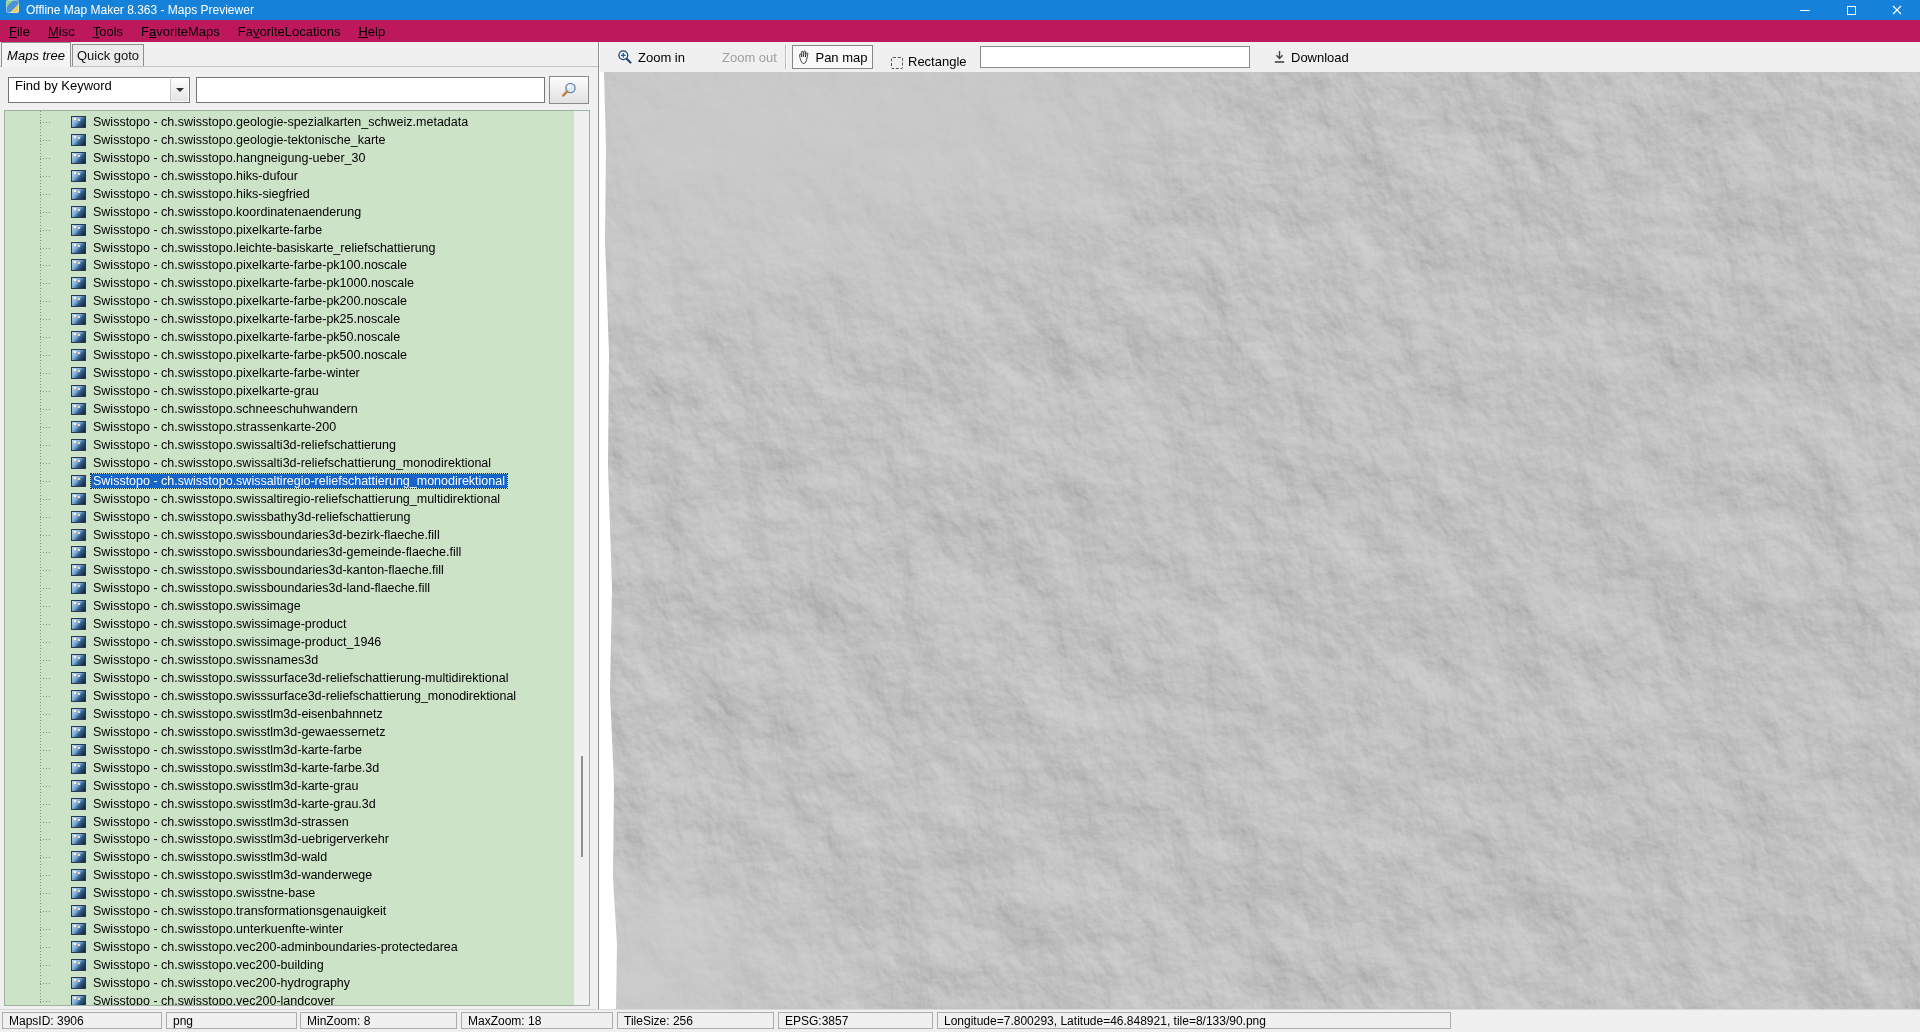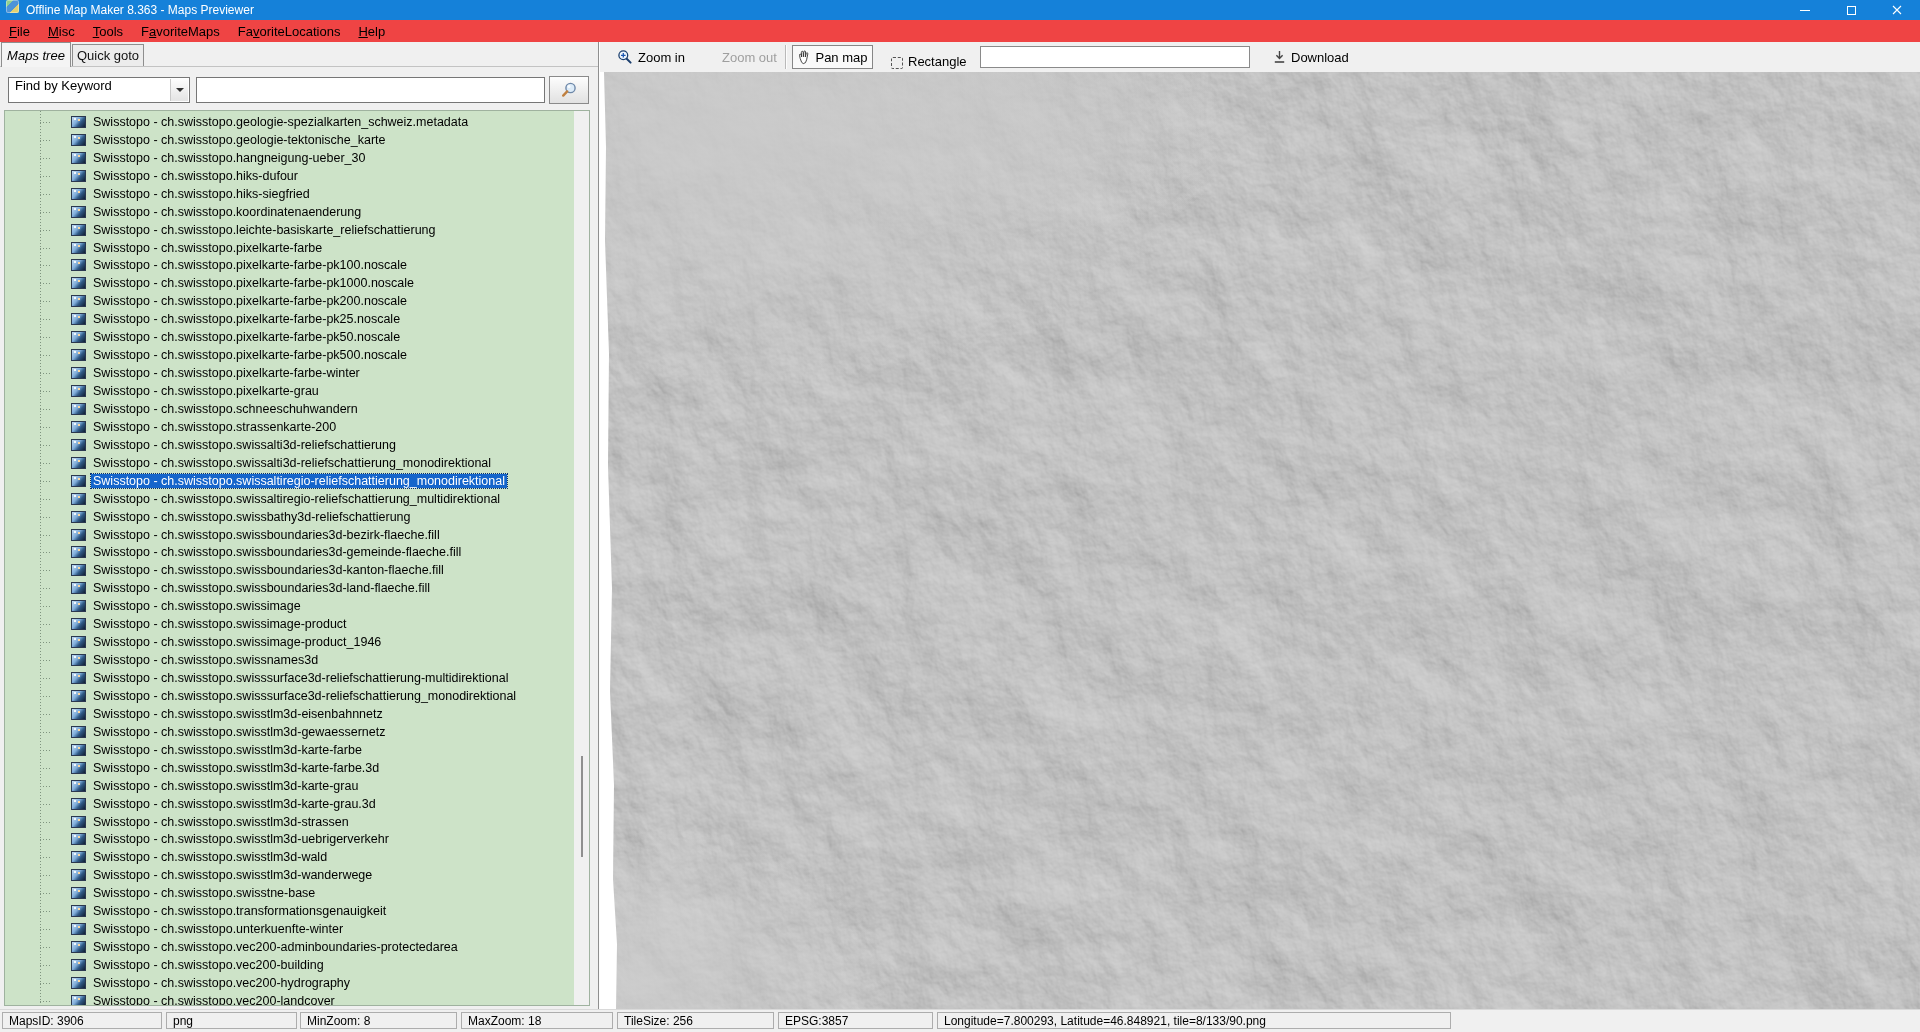--- a/index.html
+++ b/index.html
@@ -14,21 +14,21 @@
             box-shadow:inset 0 0 0 1px rgba(255,255,255,.35);}
   .title-text{font-size:12px;line-height:20px;white-space:nowrap;}
   .win-controls{position:absolute;right:0;top:0;height:20px;display:flex;}
   .win-btn{width:46px;height:20px;display:flex;align-items:center;justify-content:center;}
   .glyph-min{display:block;width:10px;height:1px;background:#fff;}
   .glyph-restore{position:relative;display:block;width:9px;height:9px;}
   .glyph-restore .r1{position:absolute;left:0;bottom:0;width:7px;height:7px;border:1px solid #fff;background:#1581d9;}
   .glyph-restore .r2{position:absolute;right:0;top:0;width:7px;height:7px;border:1px solid #fff;}
 
   
-  .menubar{position:absolute;left:0;top:20px;right:0;height:22px;background:#ef4444;display:flex;align-items:center;
+  .menubar{position:absolute;left:0;top:20px;right:0;height:22px;background:#be185d;display:flex;align-items:center;
            font-size:13px;color:#000;}
   .menu-item{padding:3px 9px;white-space:nowrap;}
   .menu-item u{text-decoration:underline;}
 
   
   .tab{position:absolute;box-sizing:border-box;font-size:13px;display:flex;align-items:center;justify-content:center;
        background:#f0f0f0;border:1px solid #8e8e8e;border-bottom:none;}
   .tab.active{left:1px;top:42px;width:70px;height:25px;z-index:2;background:#f4f4f4;font-style:italic;}
   .tab.inactive{left:72px;top:44px;width:72px;height:22px;background:#ececec;color:#111;}
   .tabline{position:absolute;left:0;top:66px;width:598px;height:1px;background:#c3c3c3;}
@@ -180,25 +180,25 @@
         <div class="tree-row">
           <span class="tree-icon"></span>
           <span class="tree-label">Swisstopo - ch.swisstopo.hiks-siegfried</span>
         </div>
         <div class="tree-row">
           <span class="tree-icon"></span>
           <span class="tree-label">Swisstopo - ch.swisstopo.koordinatenaenderung</span>
         </div>
         <div class="tree-row">
           <span class="tree-icon"></span>
+          <span class="tree-label">Swisstopo - ch.swisstopo.pixelkarte-farbe</span>
+        </div>
+        <div class="tree-row">
+          <span class="tree-icon"></span>
           <span class="tree-label">Swisstopo - ch.swisstopo.leichte-basiskarte_reliefschattierung</span>
-        </div>
-        <div class="tree-row">
-          <span class="tree-icon"></span>
-          <span class="tree-label">Swisstopo - ch.swisstopo.pixelkarte-farbe</span>
         </div>
         <div class="tree-row">
           <span class="tree-icon"></span>
           <span class="tree-label">Swisstopo - ch.swisstopo.pixelkarte-farbe-pk100.noscale</span>
         </div>
         <div class="tree-row">
           <span class="tree-icon"></span>
           <span class="tree-label">Swisstopo - ch.swisstopo.pixelkarte-farbe-pk1000.noscale</span>
         </div>
         <div class="tree-row">

